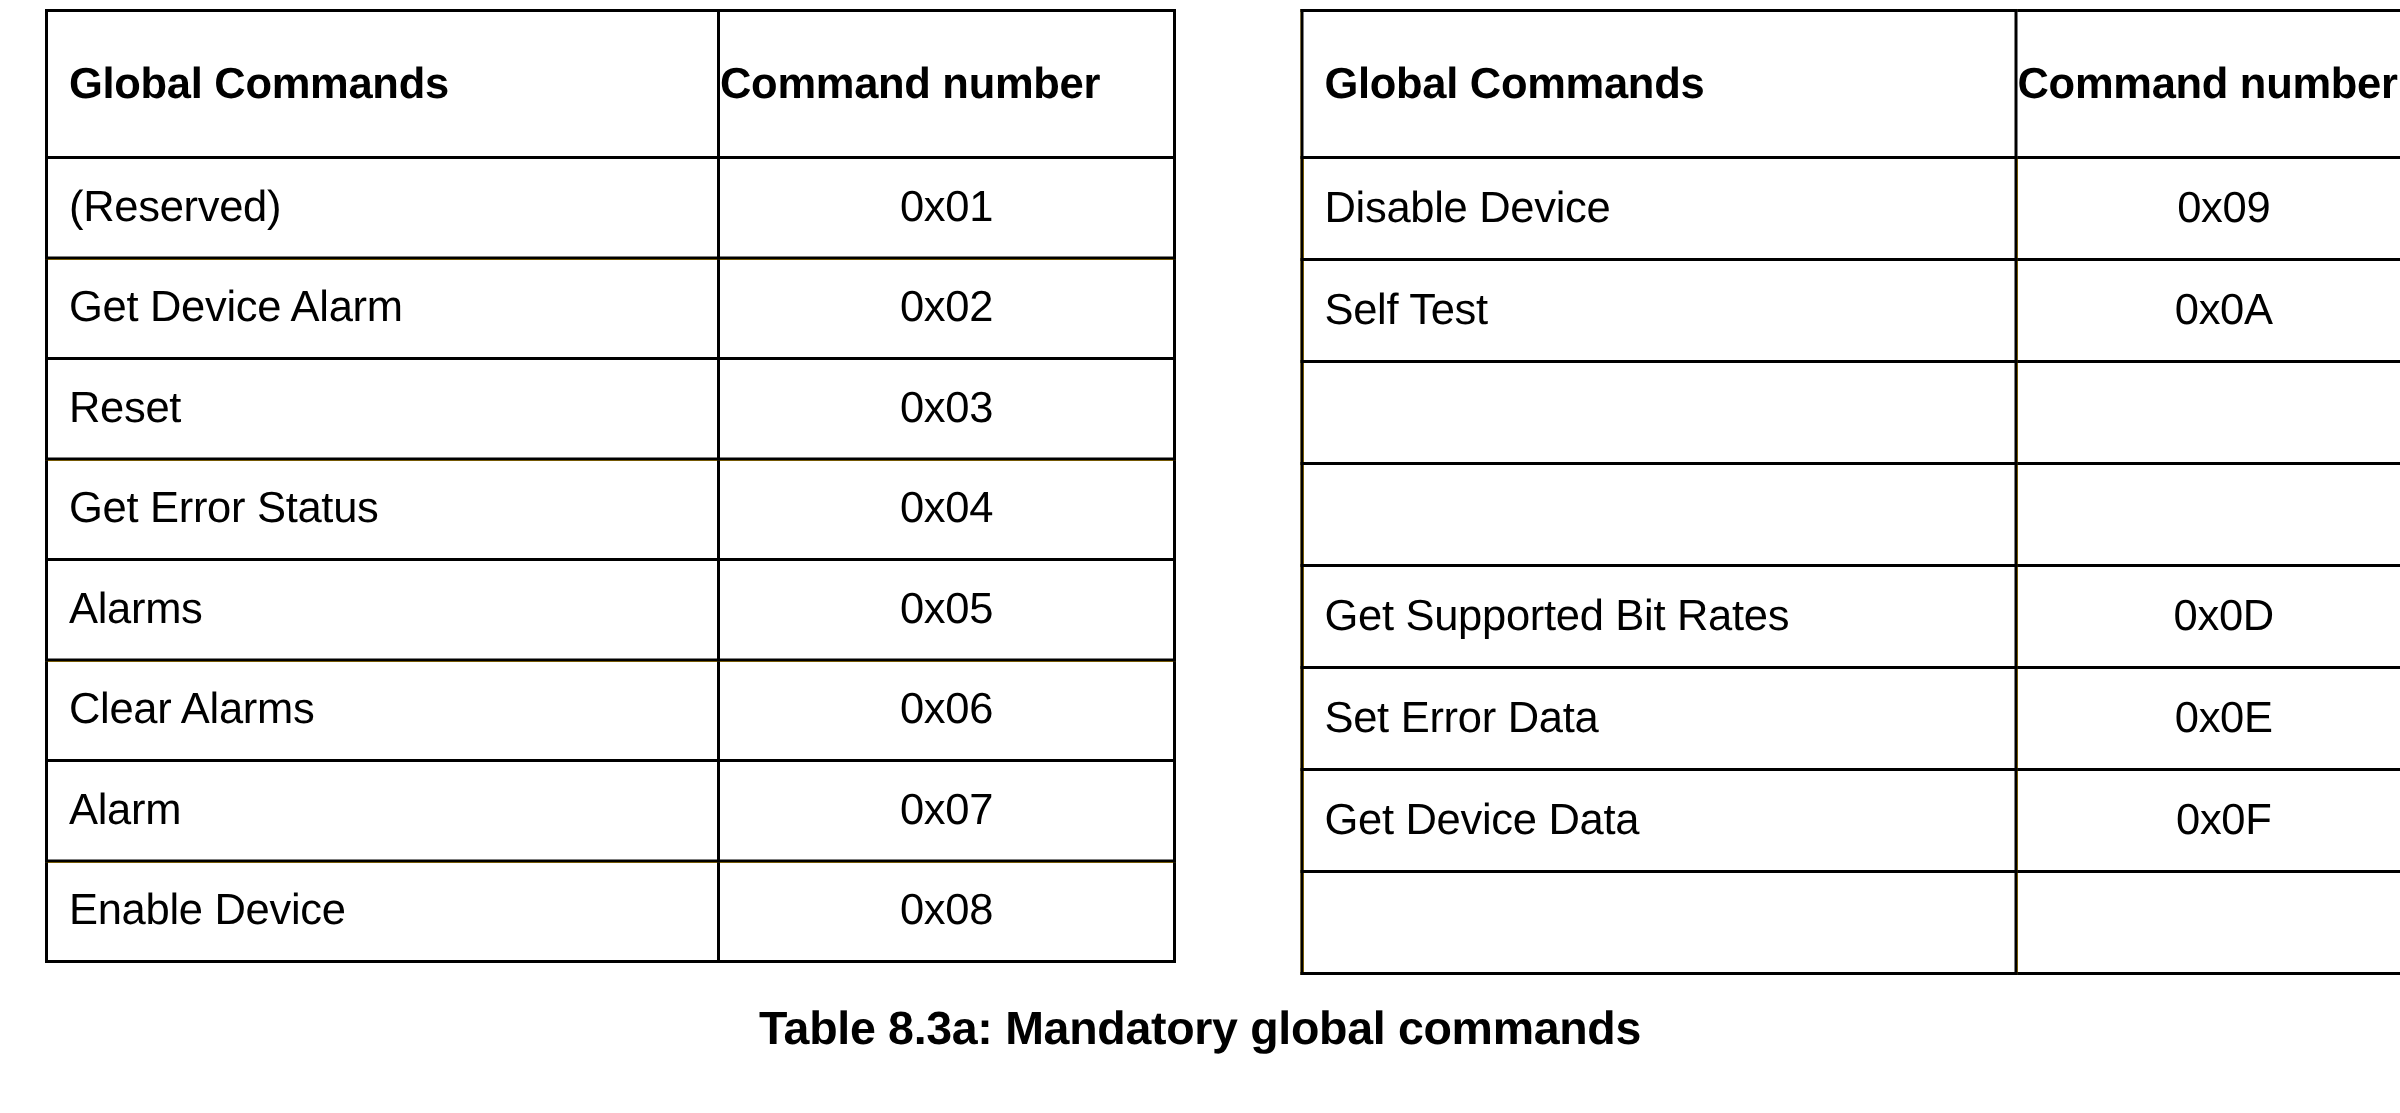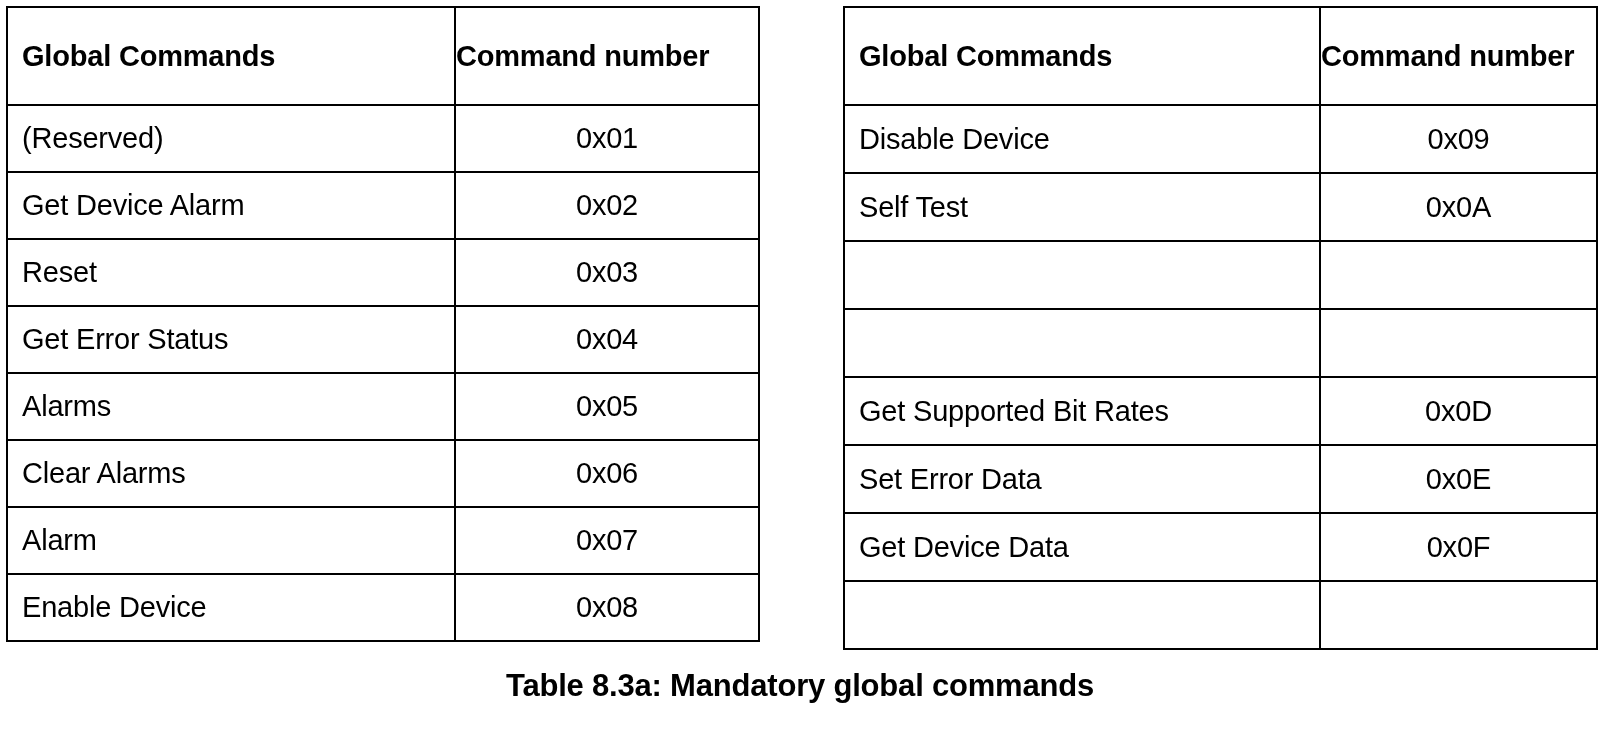--- a/index.html
+++ b/index.html
@@ -22,20 +22,21 @@
     height: 742px;
     background: #ffffff;
   }
 
   
   .cmd-table {
     position: absolute;
     border-collapse: collapse;
     table-layout: fixed;
     background: #eab308;
+    margin-left: 24px;
   }
   .cmd-table,
   .cmd-table td,
   .cmd-table th {
     border: 2px solid #000000;
   }
   .cmd-table th,
   .cmd-table td {
     padding: 0;
     vertical-align: middle;

